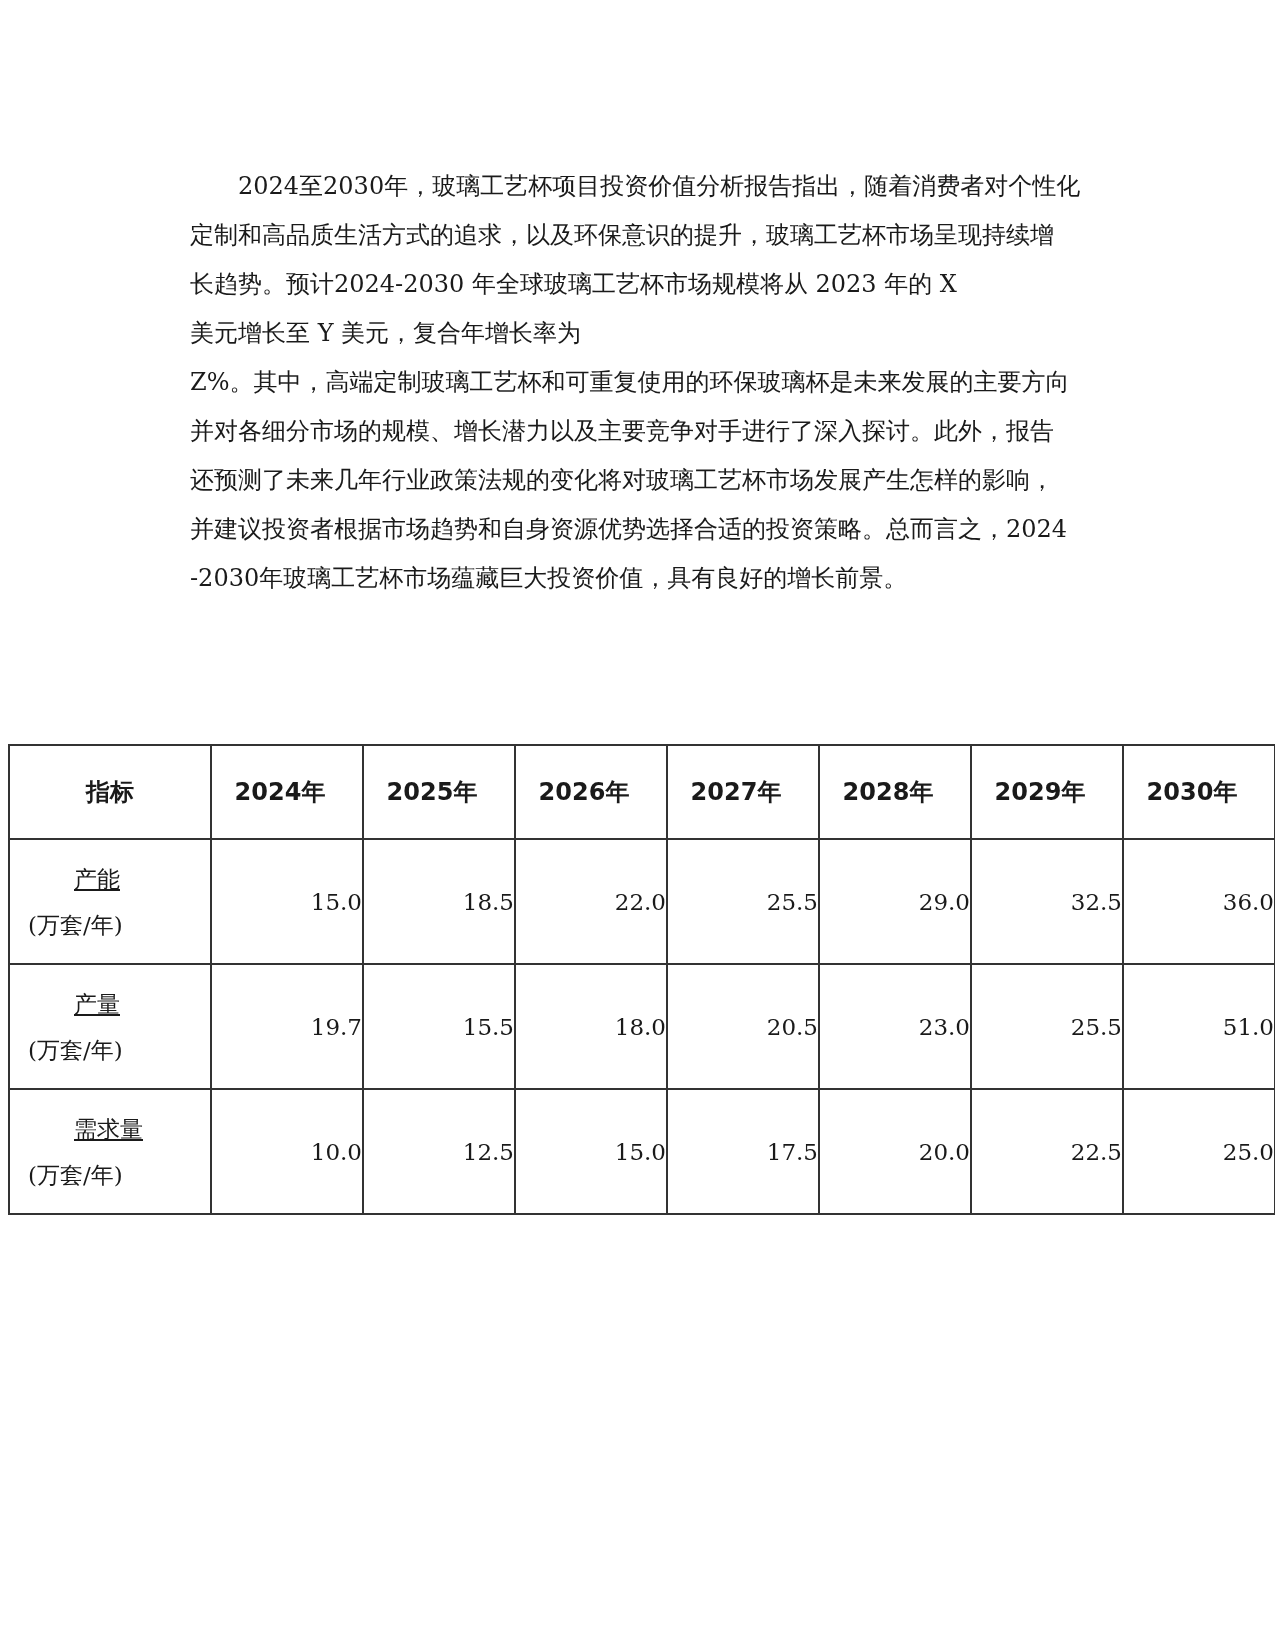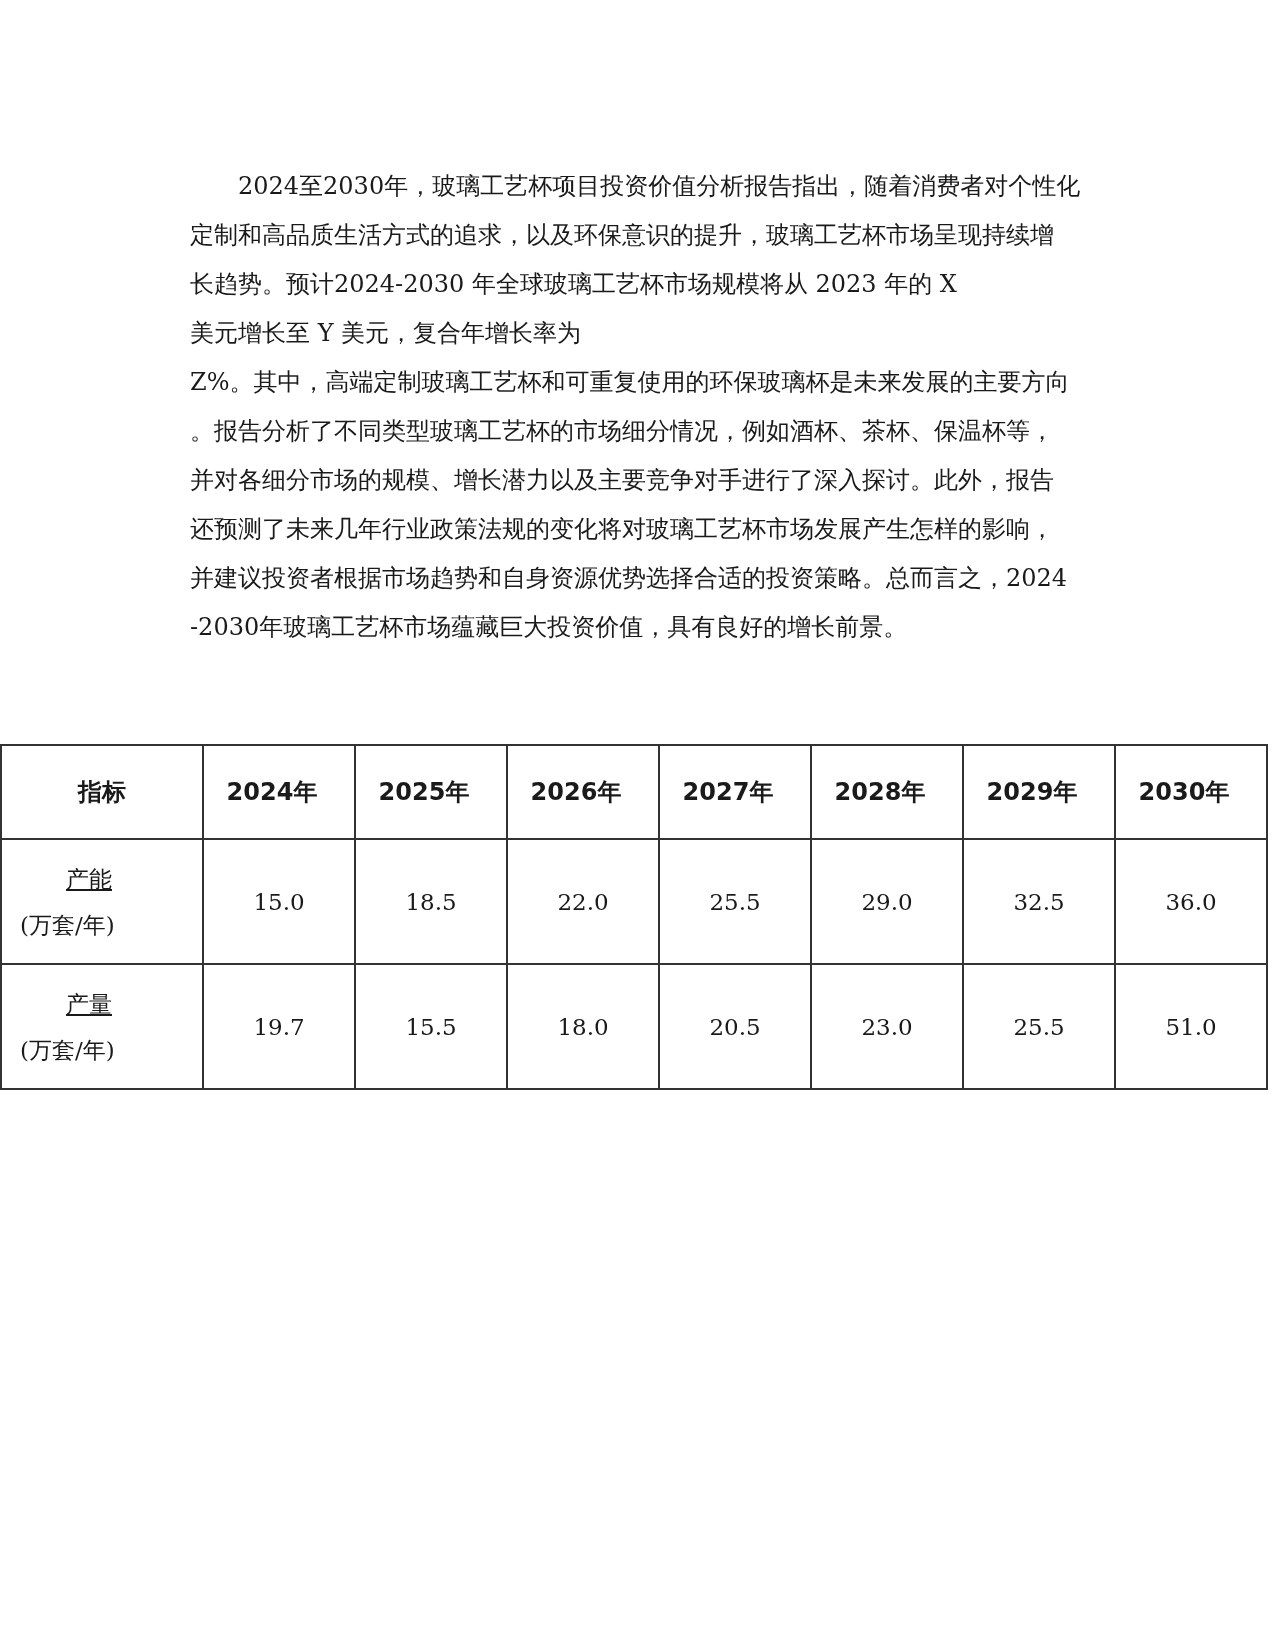--- a/index.html
+++ b/index.html
@@ -2,43 +2,42 @@
 <html><head>
 <meta charset="utf-8">
 <style>
   html, body { margin:0; padding:0; background:#ffffff; }
   body { width:1275px; height:1650px; position:relative; overflow:hidden;
          font-family: "DejaVu Serif", "Liberation Serif", serif; color:#1a1a1a; }
   .para { position:absolute; left:190px; top:162px; width:900px;
           font-size:24px; line-height:49px; }
   .para .line { display:block; white-space:nowrap; }
   .para .indent { padding-left:48px; }
-  table.data { position:absolute; left:0; top:744px; width:1268px;
+  table.data { position:absolute; left:8px; top:744px; width:1268px;
                border-collapse:collapse; table-layout:fixed;padding-left:16px; }
   table.data td, table.data th { border:2px solid #333; padding:0; }
   table.data th { height:92px; font-family:"DejaVu Sans","Liberation Sans",sans-serif;
                   font-weight:bold; font-size:24px; padding-right:14px; }
   table.data th.first { text-align:center; padding-right:0; }
-  table.data td { height:123px; font-size:23px; text-align:center; }
+  table.data td { height:123px; font-size:23px; text-align:right; }
   table.data td.label { text-align:left; vertical-align:middle; padding-left:18px; font-size:23px; line-height:46px; }
   .label .l1 { display:block; padding-left:46px;text-decoration:underline; }
   .label .l2 { display:block; }
   col.c0 { width:202px; }
   col.cx { width:152px; }
 </style>
 </head>
 <body>
 
 <div class="para">
   <span class="line indent">2024至2030年，玻璃工艺杯项目投资价值分析报告指出，随着消费者对个性化</span>
   <span class="line">定制和高品质生活方式的追求，以及环保意识的提升，玻璃工艺杯市场呈现持续增</span>
   <span class="line">长趋势。预计2024-2030 年全球玻璃工艺杯市场规模将从 2023 年的 X</span>
   <span class="line">美元增长至 Y 美元，复合年增长率为</span>
   <span class="line">Z%。其中，高端定制玻璃工艺杯和可重复使用的环保玻璃杯是未来发展的主要方向</span>
-  <span class="line">。报告分析了不同类型玻璃工艺杯的市场细分情况，例如酒杯、茶杯、保温杯等，</span>
   <span class="line">并对各细分市场的规模、增长潜力以及主要竞争对手进行了深入探讨。此外，报告</span>
   <span class="line">还预测了未来几年行业政策法规的变化将对玻璃工艺杯市场发展产生怎样的影响，</span>
   <span class="line">并建议投资者根据市场趋势和自身资源优势选择合适的投资策略。总而言之，2024</span>
   <span class="line">-2030年玻璃工艺杯市场蕴藏巨大投资价值，具有良好的增长前景。</span>
 </div>
 
 <table class="data">
   <colgroup>
       <col class="c0">
       <col class="cx">
@@ -81,14 +80,27 @@
           <span class="l2">(万套/年)</span>
         </td>
       <td>19.7</td>
       <td>15.5</td>
       <td>18.0</td>
       <td>20.5</td>
       <td>23.0</td>
       <td>25.5</td>
       <td>51.0</td>
     </tr>
+    <tr>
+      <td class="label">
+          <span class="l1">需求量</span>
+          <span class="l2">(万套/年)</span>
+        </td>
+      <td>10.0</td>
+      <td>12.5</td>
+      <td>15.0</td>
+      <td>17.5</td>
+      <td>20.0</td>
+      <td>22.5</td>
+      <td>25.0</td>
+    </tr>
   </tbody>
 </table>
 
 </body></html>

